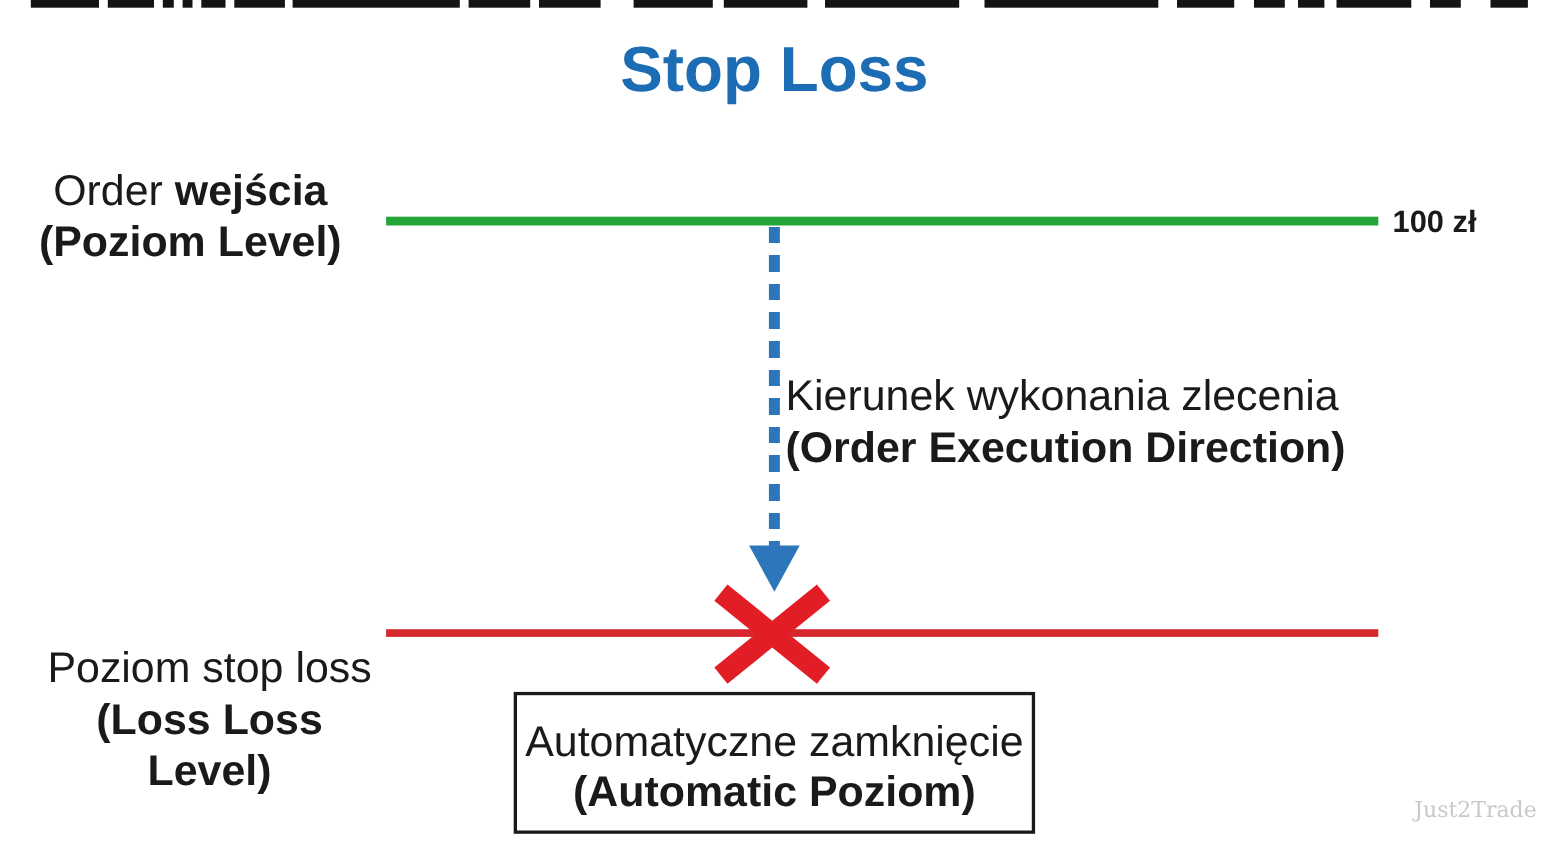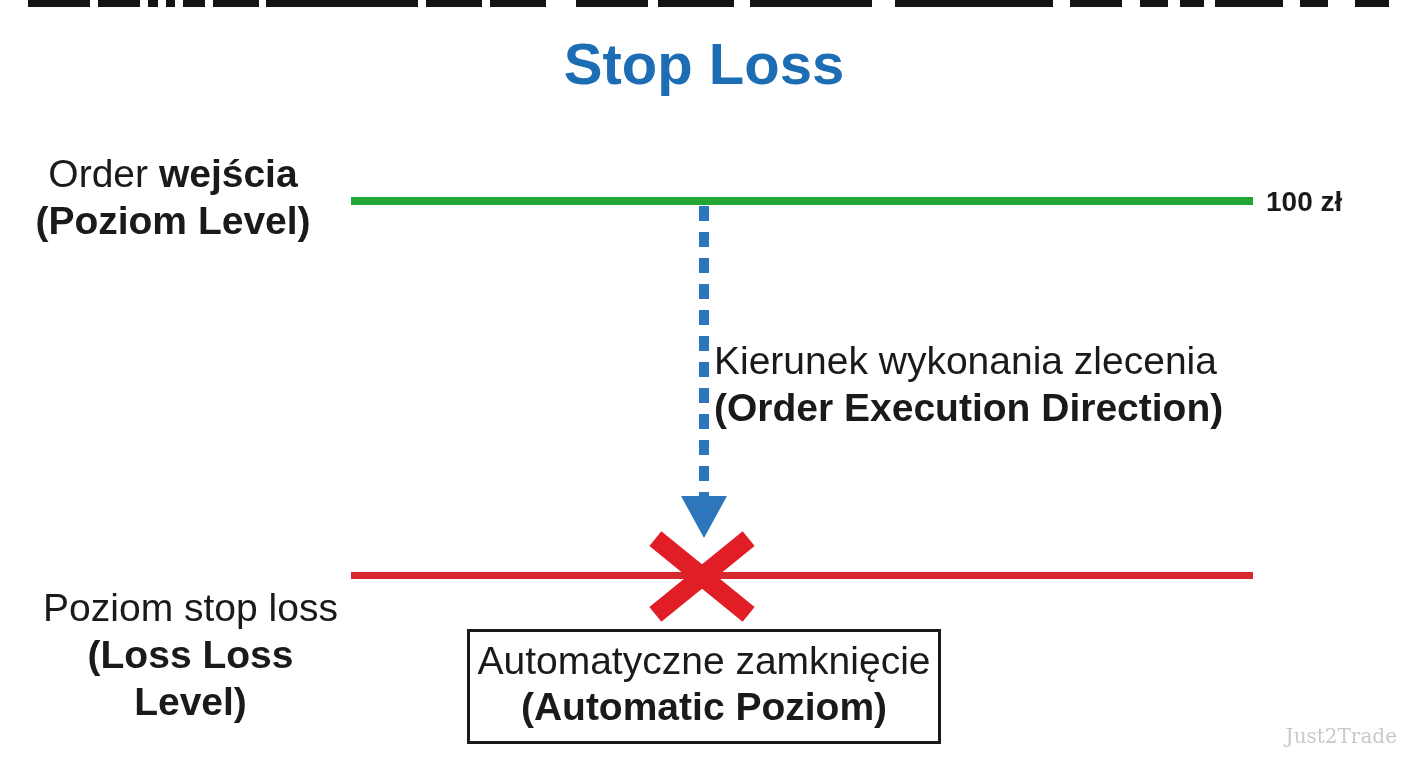--- a/index.html
+++ b/index.html
@@ -37,21 +37,21 @@
   
   #direction-label{position:absolute;left:714px;top:337px;font-size:39px;line-height:47px;text-align:left;}
   
   .cross-bar{position:absolute;left:642px;top:567px;width:120px;height:19px;
     background:var(--cross-red,#e11d26);}
   #cross-bar-1{transform:rotate(39deg);}
   #cross-bar-2{transform:rotate(-39deg);}
   
   #auto-close-box{position:absolute;left:467px;top:629px;width:468px;height:103px;
     border:3px solid #1a1a1a;background:#fff;text-align:center;font-size:39px;line-height:46px;
-    padding-top:6px;box-sizing:content-box;}
+    padding-top:20px;box-sizing:content-box;}
   
   #watermark{position:absolute;left:1252px;top:724px;width:145px;text-align:right;
     font-family:"DejaVu Serif","Liberation Serif",serif;font-size:20px;
     color:var(--watermark-gray,#c9c9c9);}
 </style>
 </head>
 <body>
 
 <div id="canvas">
 

